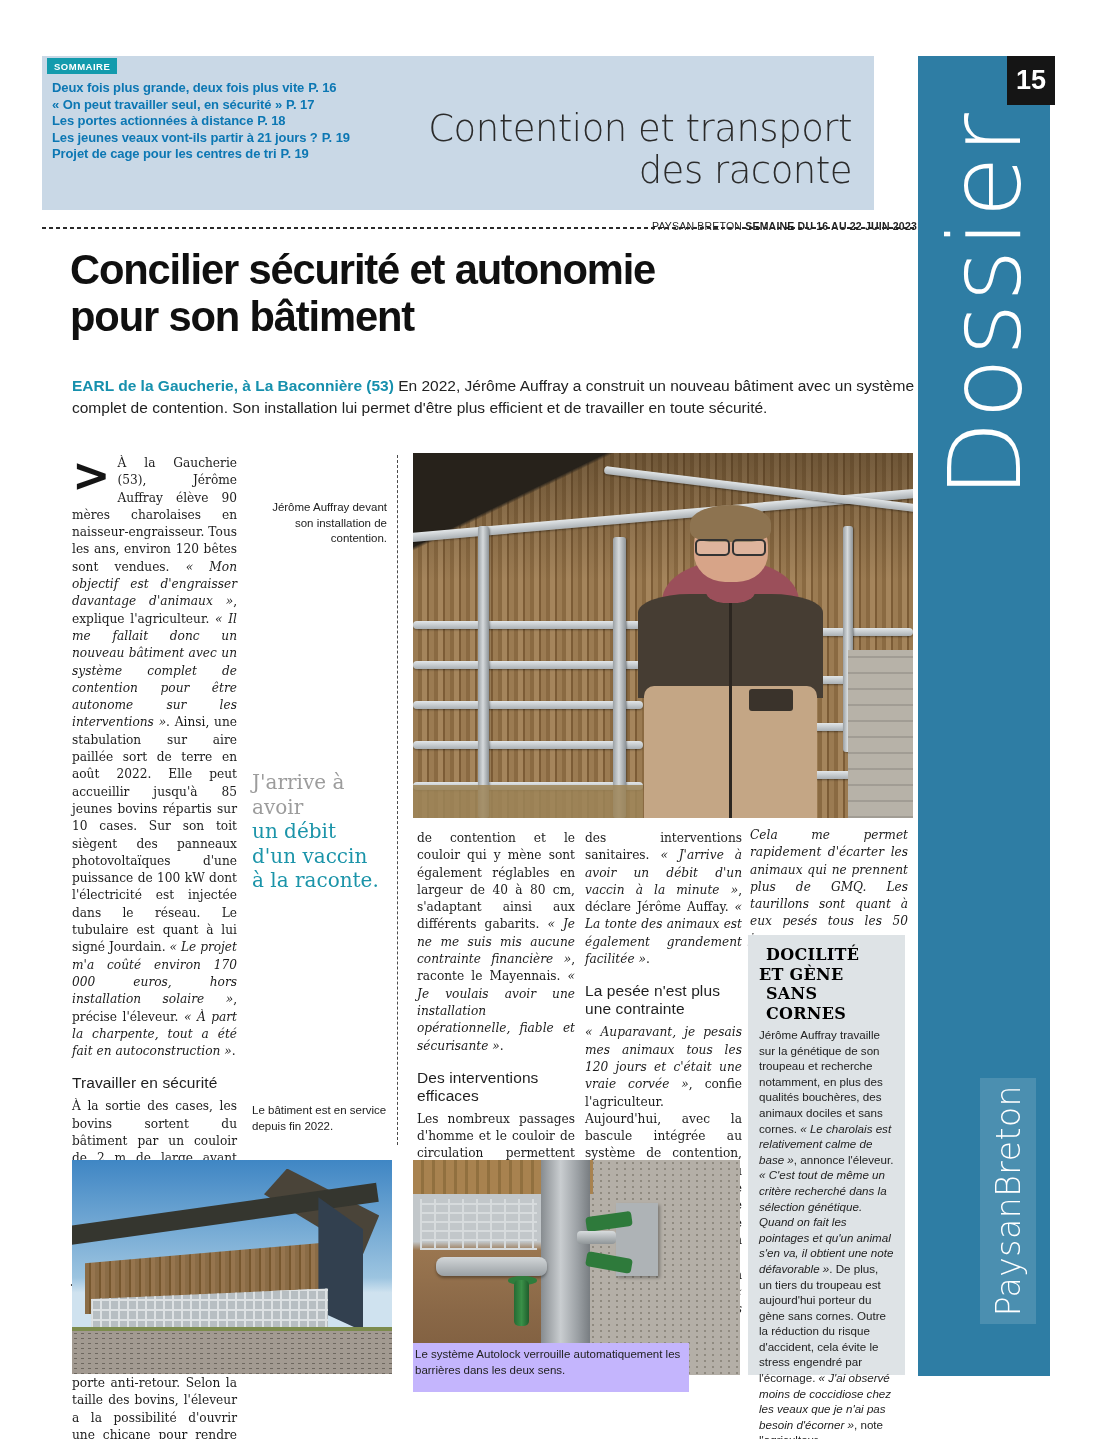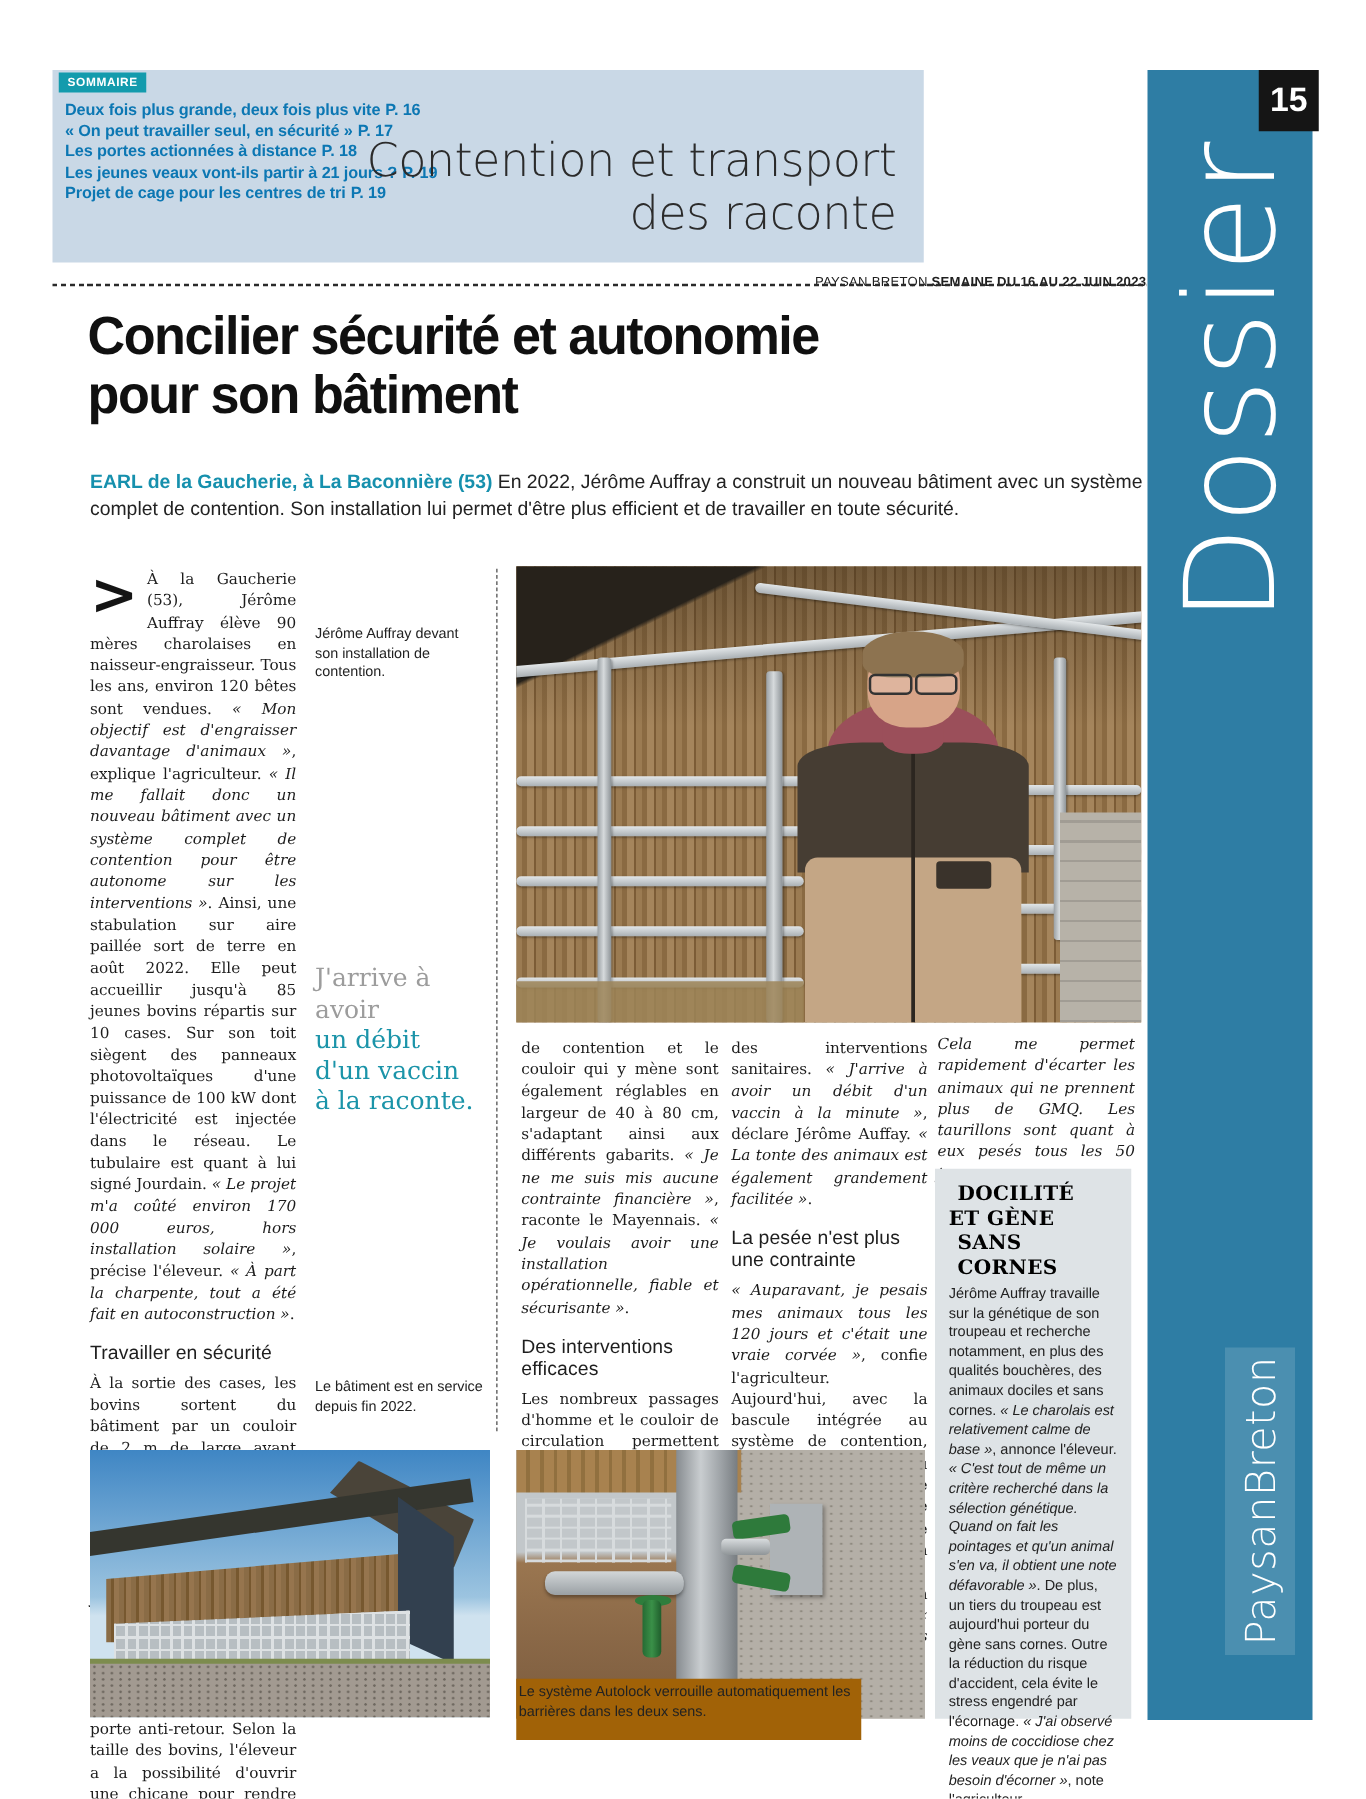--- a/index.html
+++ b/index.html
@@ -1,20 +1,20 @@
 <!DOCTYPE html>
 <html><head>
 <meta charset="utf-8">
 <style>
   html,body{margin:0;padding:0;background:#ffffff;}
   .page{position:relative;width:1093px;height:1439px;background:#fff;overflow:hidden;
         font-family:"Liberation Sans", sans-serif;color:#1b1b1b;}
 
   
-  .header-band{position:absolute;left:42px;top:56px;width:697px;height:154px;background:#c9d8e6;}
+  .header-band{position:absolute;left:42px;top:56px;width:832px;height:154px;background:#c9d8e6;}
   .badge{position:absolute;left:5px;top:2px;background:#139bad;color:#fff;
          font-size:9.5px;font-weight:bold;letter-spacing:.5px;padding:3px 7px 2px;}
   .som-list{position:absolute;left:10px;top:24px;width:560px;}
   .som-item{font-size:13px;font-weight:bold;color:#0c77b3;line-height:16.5px;letter-spacing:-0.1px;cursor:pointer;}
   .som-item .som-page{margin-left:4px;}
   .topic{position:absolute;right:22px;top:52px;text-align:right;color:#2b2b2b;
          font-family:"DejaVu Sans", sans-serif;font-weight:200;font-size:37px;line-height:42px;letter-spacing:-0.5px;}
   .meta-line{position:absolute;right:176px;top:220px;font-size:10.5px;color:#1f1f1f;letter-spacing:.2px;}
   .meta-line b{font-weight:bold;}
   .dash-rule{position:absolute;left:42px;top:227px;width:875px;height:2px;
@@ -36,21 +36,21 @@
   h2.subhead{font-size:15.5px;font-weight:normal;color:#1e1e1e;margin:14px 0 6px;line-height:18px;
              font-family:"Liberation Sans", sans-serif;letter-spacing:.1px;}
   .col{position:absolute;}
   .col1{left:72px;top:455px;width:165px;height:702px;}
   .col3{left:417px;top:830px;width:158px;height:330px;}
   .col4{left:585px;top:830px;width:157px;height:335px;}
   .col5{left:750px;top:827px;width:158px;height:125px;}
   .byline{font-size:11.5px;font-weight:bold;color:#1c1c1c;margin-top:2px;}
 
   .caption{font-size:11.5px;line-height:15.5px;color:#222;}
-  .cap-farmer{position:absolute;left:252px;top:500px;width:135px;}
+  .cap-farmer{position:absolute;left:252px;top:500px;width:135px;text-align:right;}
   .cap-building{position:absolute;left:252px;top:1103px;width:140px;}
 
   .pullquote{position:absolute;left:252px;top:770px;width:145px;
              font-family:"DejaVu Serif", serif;font-size:20px;line-height:24.5px;}
   .pq-gray{color:#9c9c9c;}
   .pq-teal{color:#1b94a9;}
 
   .vdash{position:absolute;left:397px;top:455px;height:690px;width:0;border-left:1.5px dashed #4a4a4a;}
 
   
@@ -132,21 +132,21 @@
       background:linear-gradient(90deg,#878c90,#c9cdd0 40%,#9ba0a4 75%,#787d81);}
   .lt-bar{position:absolute;left:7%;top:45%;width:34%;height:9%;border-radius:8px;
       background:linear-gradient(to bottom,#d2d6d8,#9aa0a4);box-shadow:0 2px 3px rgba(0,0,0,.35);}
   .lt-pin{position:absolute;left:31%;top:56%;width:4.5%;height:21%;background:linear-gradient(90deg,#256b33,#3a9048,#1f5e2c);border-radius:5px;}
   .lt-pincap{position:absolute;left:29%;top:54%;width:9%;height:4%;background:#2e7d3c;border-radius:50%;}
   .lt-plate{position:absolute;left:62%;top:20%;width:13%;height:34%;background:#aeb3b6;
       box-shadow:2px 2px 3px rgba(0,0,0,.3);}
   .lt-arm1{position:absolute;left:53%;top:25%;width:14%;height:7%;background:#2e7a3b;border-radius:4px;transform:rotate(-8deg);}
   .lt-arm2{position:absolute;left:53%;top:44%;width:14%;height:7%;background:#2e7a3b;border-radius:4px;transform:rotate(10deg);}
   .lt-axle{position:absolute;left:50%;top:33%;width:12%;height:6%;background:linear-gradient(to bottom,#d8dcde,#8f9598);border-radius:4px;}
-  .lt-capbox{position:absolute;left:413px;top:1343px;width:276px;height:49px;background:#a16207;
+  .lt-capbox{position:absolute;left:413px;top:1343px;width:276px;height:49px;background:#c4b5fd;
       box-sizing:border-box;padding:4px 6px 0 2px;}
 </style>
 </head>
 <body>
 
 <div class="page">
 
   <div class="header-band">
     <span class="badge">SOMMAIRE</span>
     <div class="som-list">

